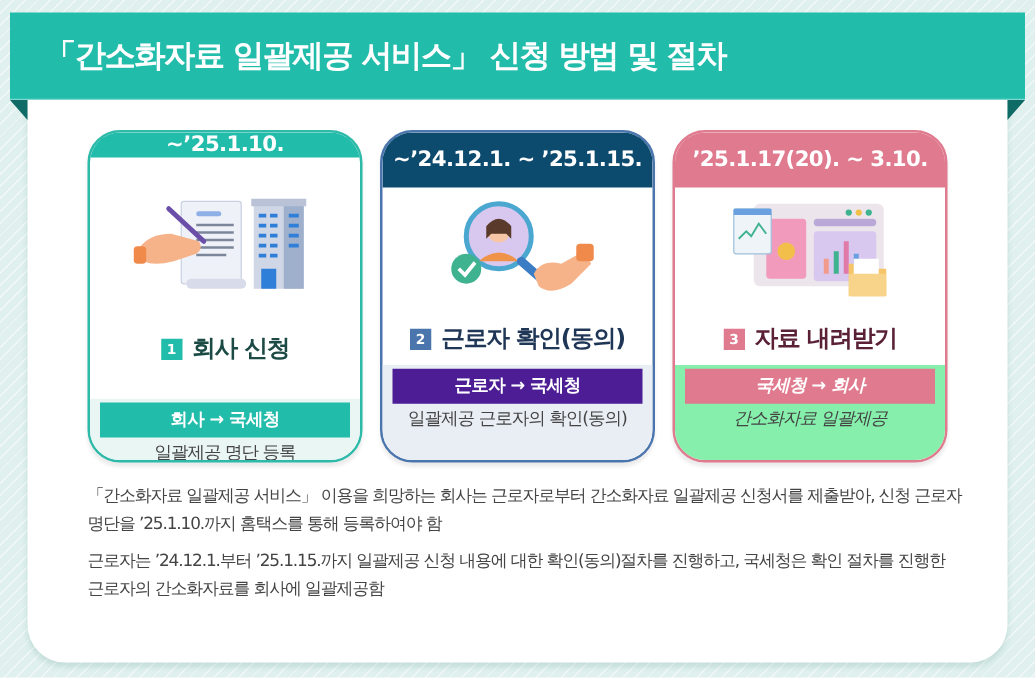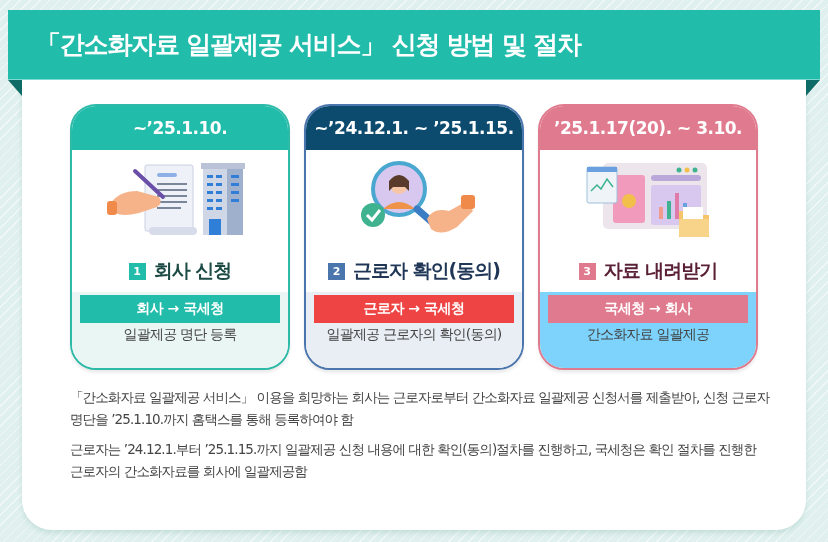--- a/index.html
+++ b/index.html
@@ -90,37 +90,37 @@
     width: 100%; height: 28px;
     color: #fff; font-weight: bold; font-size: 14px;
     display: flex; align-items: center; justify-content: center;
     letter-spacing: -0.5px;
   }
   .desc {
     margin-top: 3px;
     font-size: 14px; color: #444;
     letter-spacing: -0.8px;
   }
-  .s1 { border-color: #2dbaa9; }
+  .s1 { border-color: #2dbaa9; gap: 27px; }
   .s1 .step-head { background: #22bcab; }
   .s1 .step-title { color: #1c4a44; }
   .s1 .num { background: #22bcab; }
   .s1 .step-foot { background: #eaf6f4; }
   .s1 .flow { background: #22bcab; }
   .s2 { border-color: #4a76ad; }
   .s2 .step-head { background: #0c4a6e; }
   .s2 .step-title { color: #1f3656; }
   .s2 .num { background: #4a76ad; }
   .s2 .step-foot { background: #e9eef5; }
-  .s2 .flow { background: #ef4444; }
+  .s2 .flow { background: #4c1d95; }
   .s3 { border-color: #e07a8e; }
   .s3 .step-head { background: #e07a8e; }
   .s3 .step-title { color: #5a2036; }
   .s3 .num { background: #e07a8e; }
-  .s3 .step-foot { background: #7dd3fc; }
+  .s3 .step-foot { background: #86efac; font-style: italic; }
   .s3 .flow { background: #e07a8e; }
   .notes {
     position: absolute; left: 70px; top: 386px;
     width: 700px;
     font-size: 13.5px; color: #444; letter-spacing: -0.9px;
     line-height: 22px;
   }
   .notes p + p { margin-top: 8px; }
 </style>
 </head>

